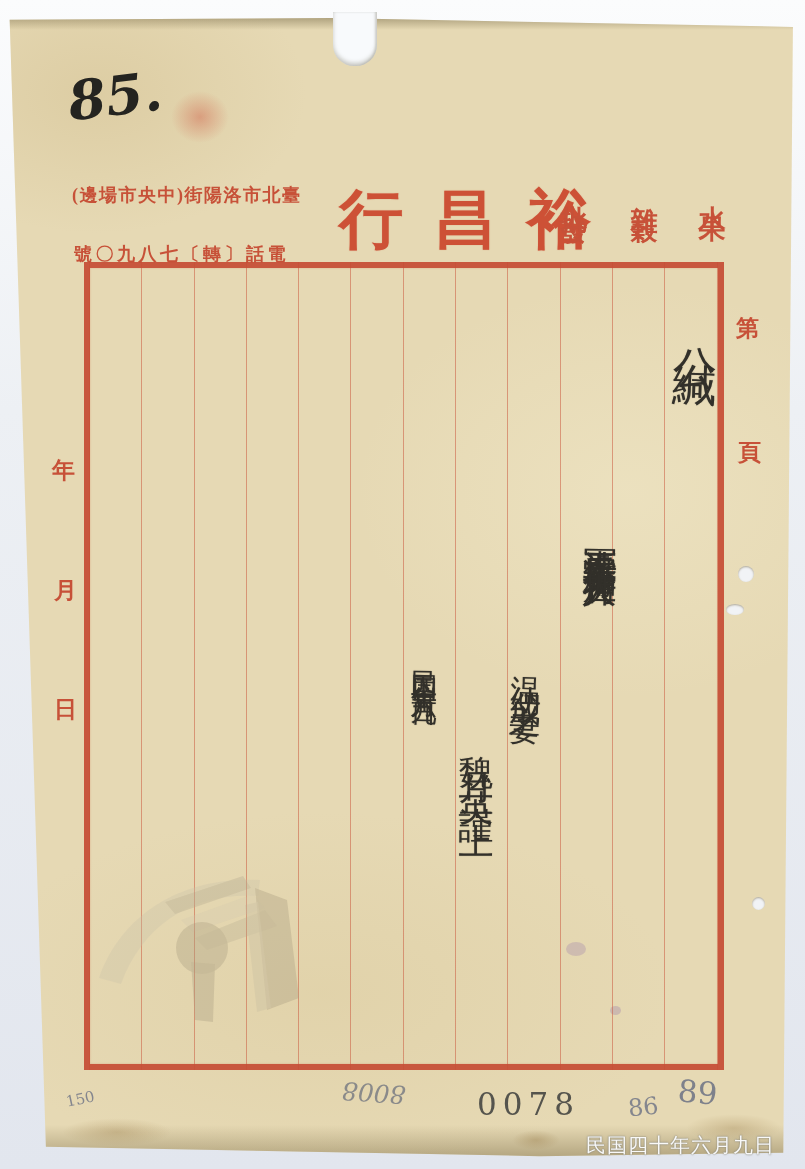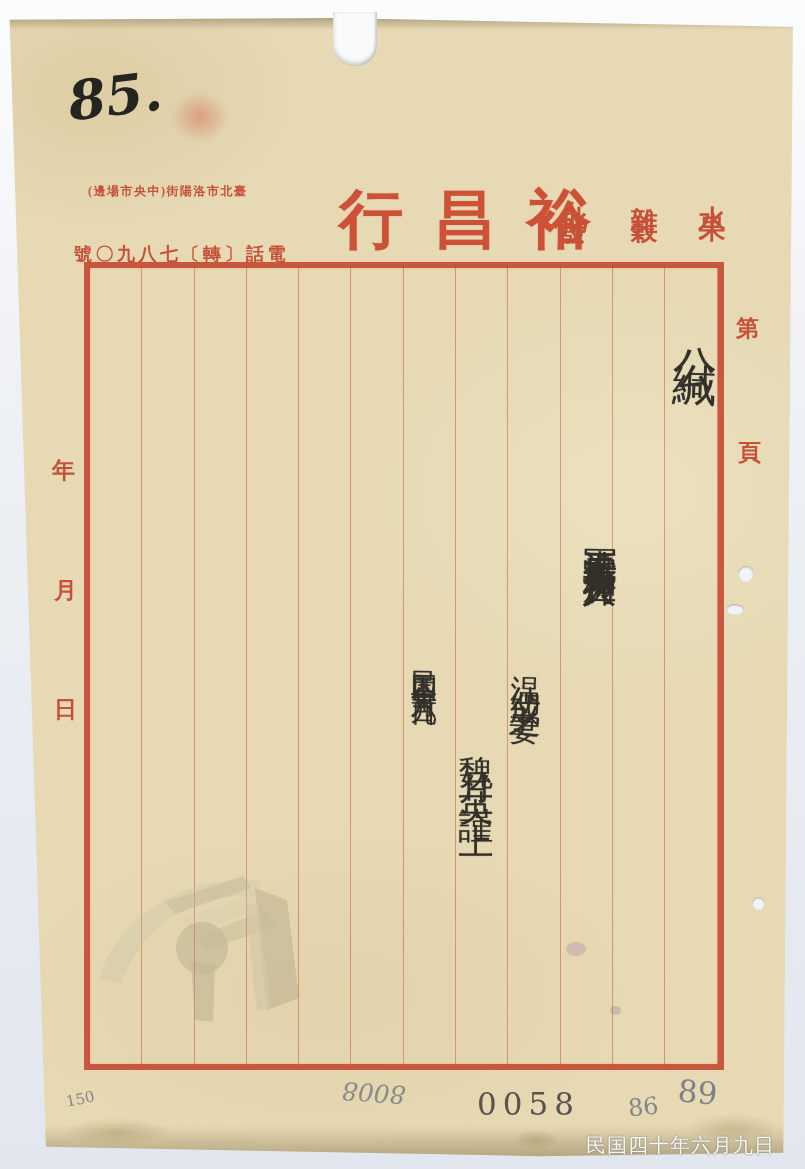--- a/index.html
+++ b/index.html
@@ -28,21 +28,21 @@
     position:absolute; left:333px; top:12px; width:44px; height:54px;
     background:#f8fafc; border-radius:0 0 21px 21px;
     box-shadow:inset 0 -3px 4px rgba(140,138,125,.45), inset -2px 0 2px rgba(160,158,145,.3);
   }
   .hole { position:absolute; background:#f1f3f6; border-radius:50%;
           box-shadow:inset 0 1px 2px rgba(120,108,75,.55); }
   .stain { position:absolute; border-radius:50%; }
 
   
   .red  { color:#c75138; font-family:"Liberation Serif", serif; font-weight:700; }
-  .addr1 { position:absolute; left:88px;  top:183px; font-size:12px; letter-spacing:1.5px; }
+  .addr1 { position:absolute; left:72px;  top:183px; font-size:18px; letter-spacing:1.5px; }
   .addr2 { position:absolute; left:74px;  top:242px; font-size:18px;   letter-spacing:3.5px; }
   .shop-title { position:absolute; left:303px; top:176px; font-size:64px; letter-spacing:30px;
                 white-space:nowrap; color:#cd5136; text-shadow:0 0 1px rgba(205,81,54,.5);margin-left:36px; }
   .biz { position:absolute; top:184px; writing-mode:vertical-rl; text-orientation:upright;
          font-size:27px; letter-spacing:11px; }
   .biz1 { left:556px; } .biz2 { left:626px; } .biz3 { left:694px; }
   .margin-lbl { position:absolute; font-size:23px; }
   .lbl-di   { left:736px; top:313px; }
   .lbl-page { left:738px; top:437px; }
   .lbl-year { left:52px; top:455px; }
@@ -127,21 +127,21 @@
   <div class="grid-box"></div>
 
   <div class="hw hw-salutation">公緘</div>
   <div class="hw hw-recipient">軍法處看守所第十一号房在押人</div>
   <div class="hw hw-relation">温幼成之妻</div>
   <div class="hw hw-signature">魏月英謹上</div>
   <div class="hw hw-date">民国四十年六月九日</div>
 
   <div class="pencil pencil-150">150</div>
   <div class="pencil pencil-8008">8008</div>
-  <div class="stamp-0088">0058</div>
+  <div class="stamp-0088">0078</div>
   <div class="pencil pencil-86">86</div>
   <div class="pencil pencil-89">89</div>
 
   <svg class="wm-logo" viewBox="0 0 230 178">
     <path d="M4,128 C28,60 92,26 165,30 L163,46 C98,42 48,74 26,134 Z" fill="#c8bfa8" opacity="0.6"></path>
     <path d="M70,52 L148,26 L156,38 L80,64 Z" fill="#b4aa8e" opacity="0.7"></path>
     <path d="M86,70 L158,44 L170,58 L98,82 Z" fill="#cfc6ad" opacity="0.5"></path>
     <path d="M100,88 L170,60 L182,76 L112,100 Z" fill="#b4aa8e" opacity="0.6"></path>
     <path d="M160,38 L192,50 L204,148 L172,160 Z" fill="#ab9f82" opacity="0.75"></path>
     <path d="M150,55 L163,52 L176,158 L162,162 Z" fill="#c3b99e" opacity="0.6"></path>

